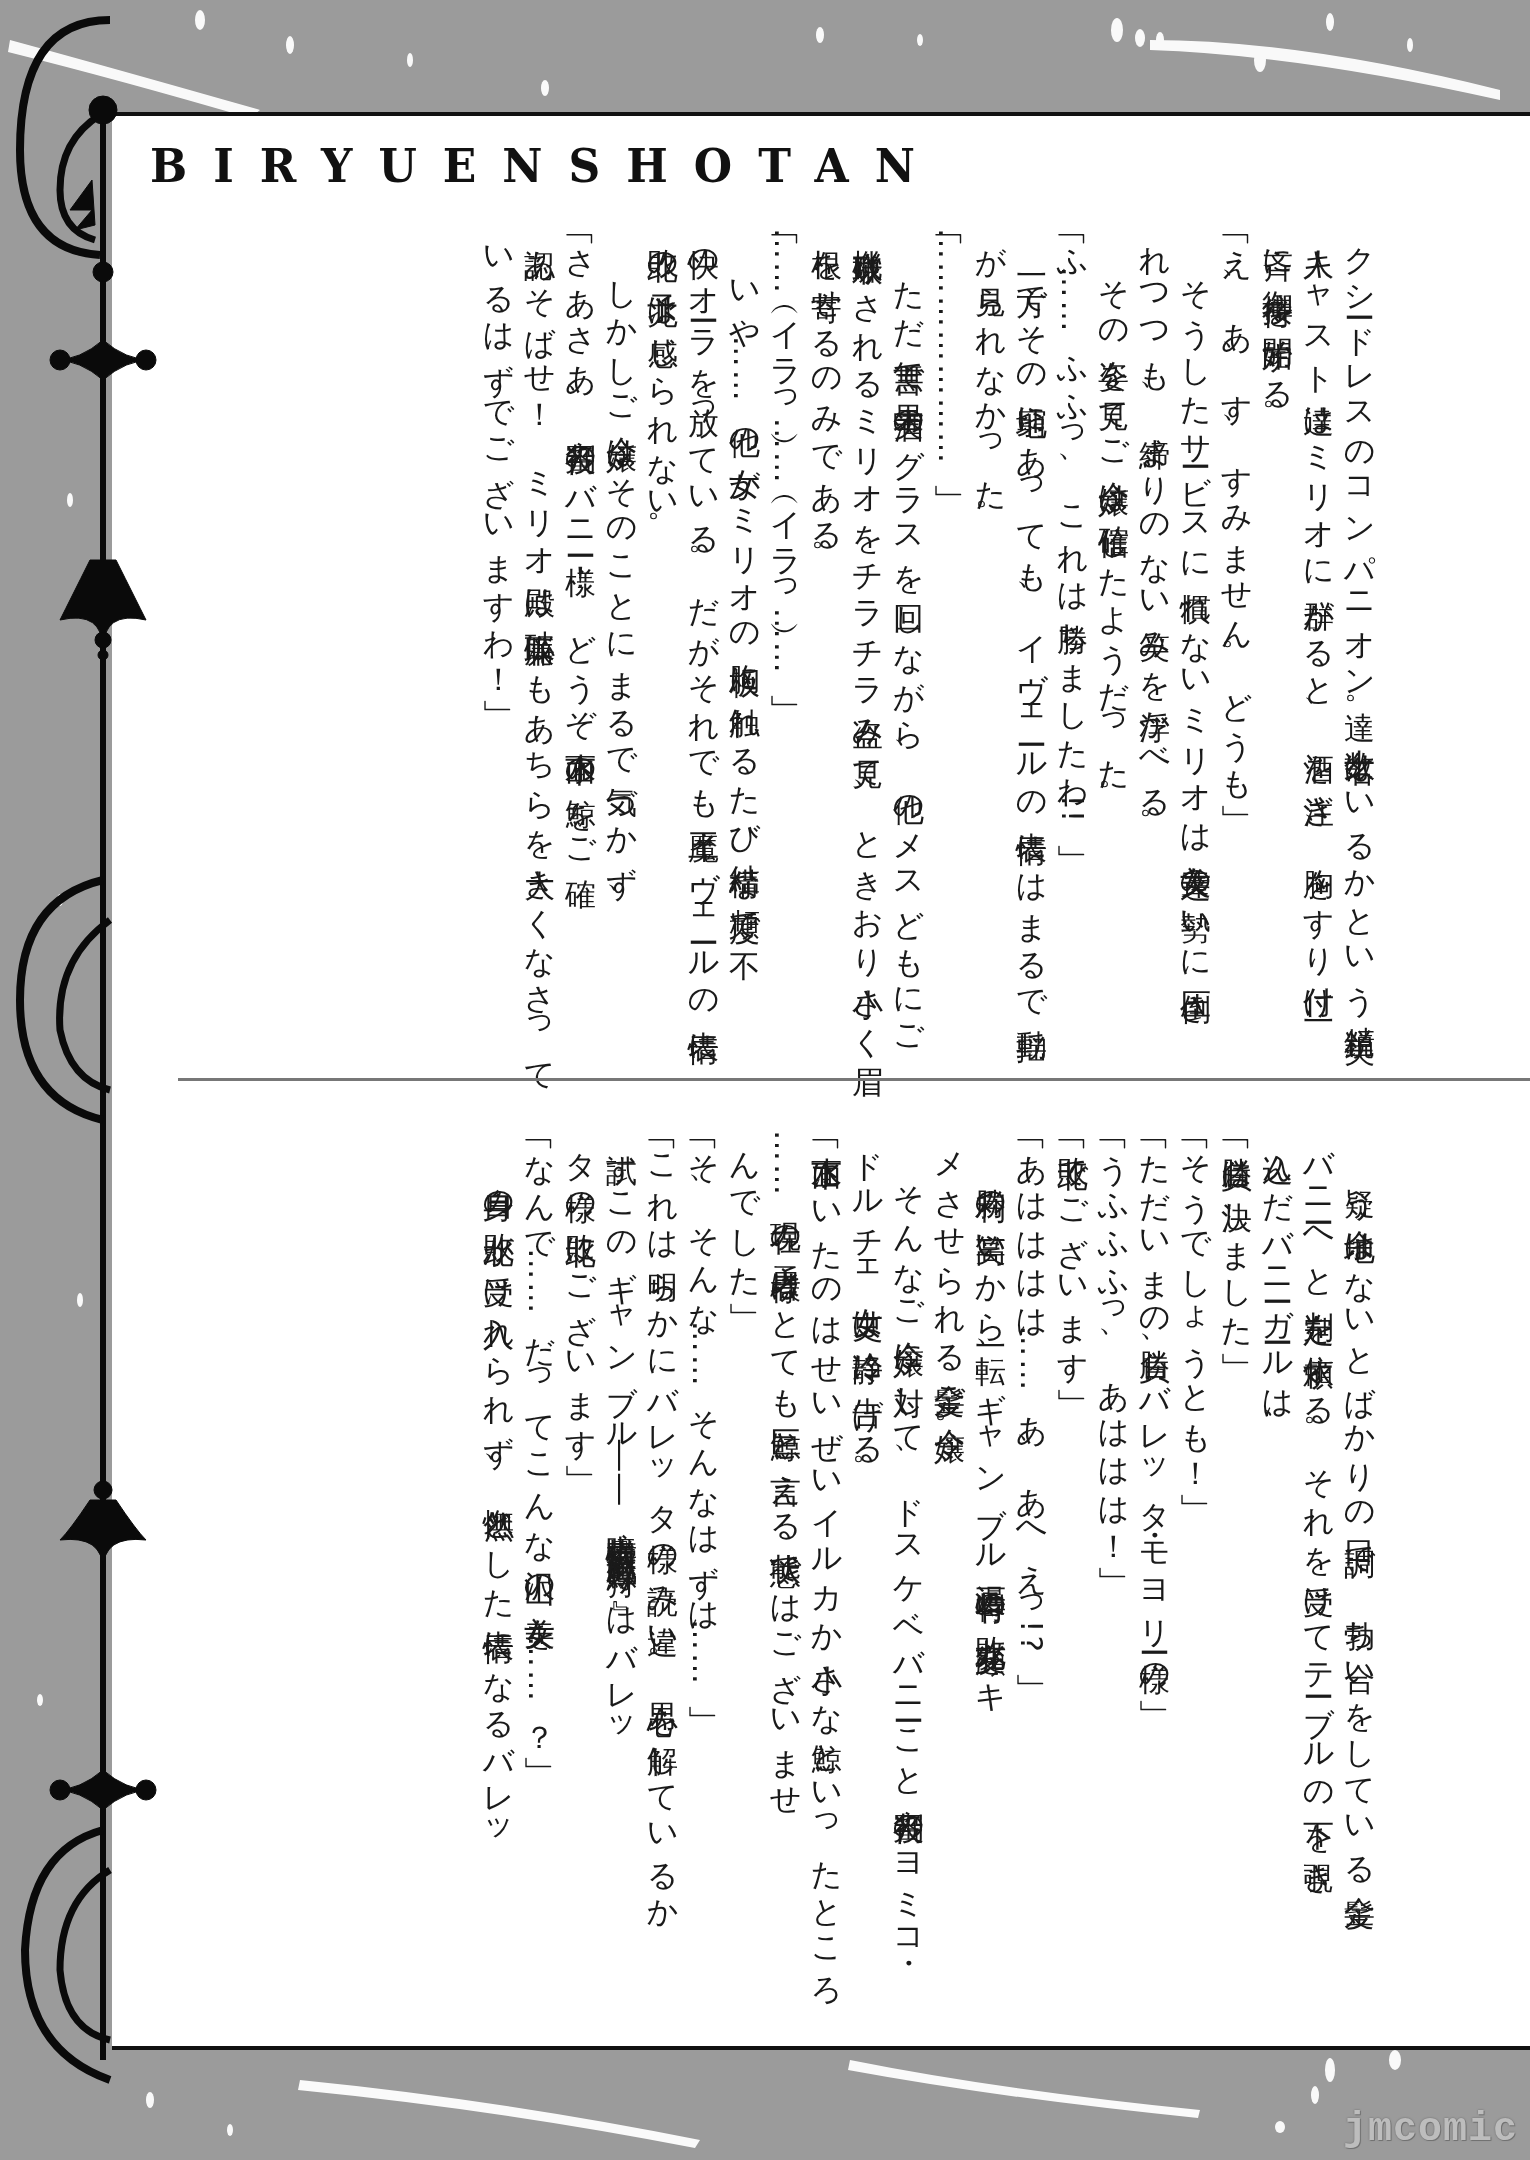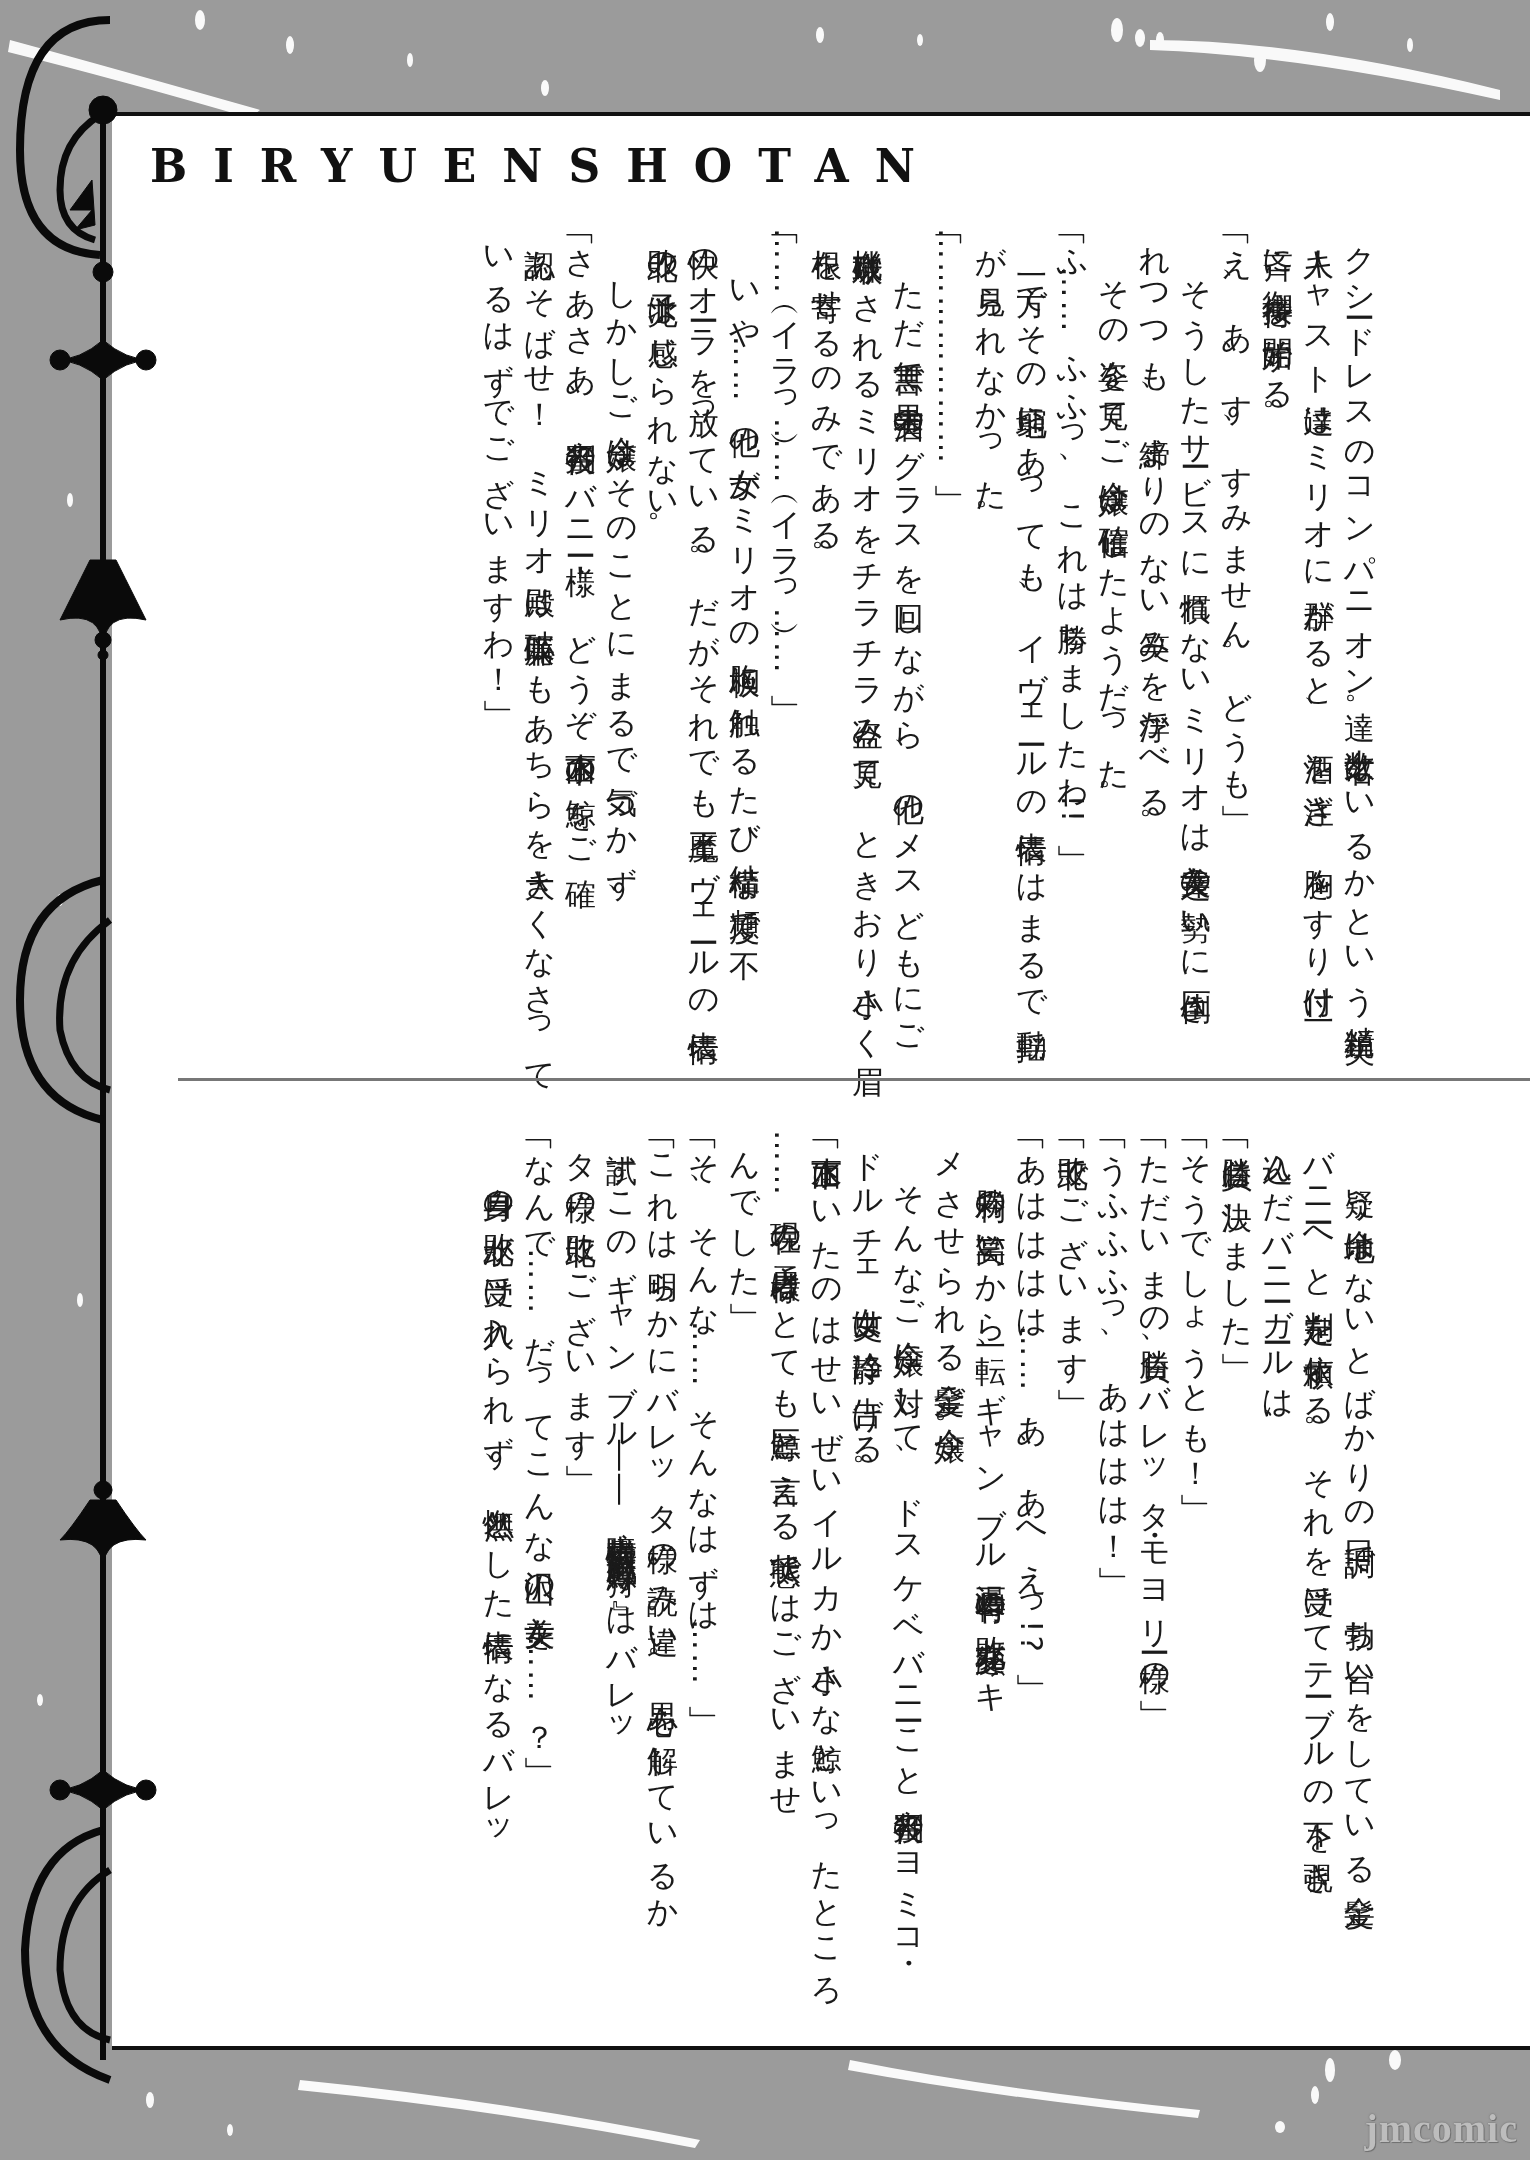--- a/index.html
+++ b/index.html
@@ -35,21 +35,21 @@
       color: #1a1a1a; white-space: pre;
       height: 100%; margin: 0;
       text-orientation: mixed;
     }
     .divider {
       position: absolute; left: 178px; right: 0; top: 1078px;
       height: 3px; background: #777;
     }
     .watermark {
       position: absolute; right: 12px; bottom: 8px;
-      font-family: Liberation Serif, serif; font-weight: bold;
+      font-family: Liberation Mono, monospace; font-weight: bold;
       font-size: 40px; color: #bdbdbd; letter-spacing: 1px;
       text-shadow: 0 0 2px #666, 1px 1px 0 #777;
     }
   </style>
 </head>
 <body>
 
 <div class="frame-bg"></div>
 
 <svg class="splatter" width="1530" height="2160" viewBox="0 0 1530 2160">

